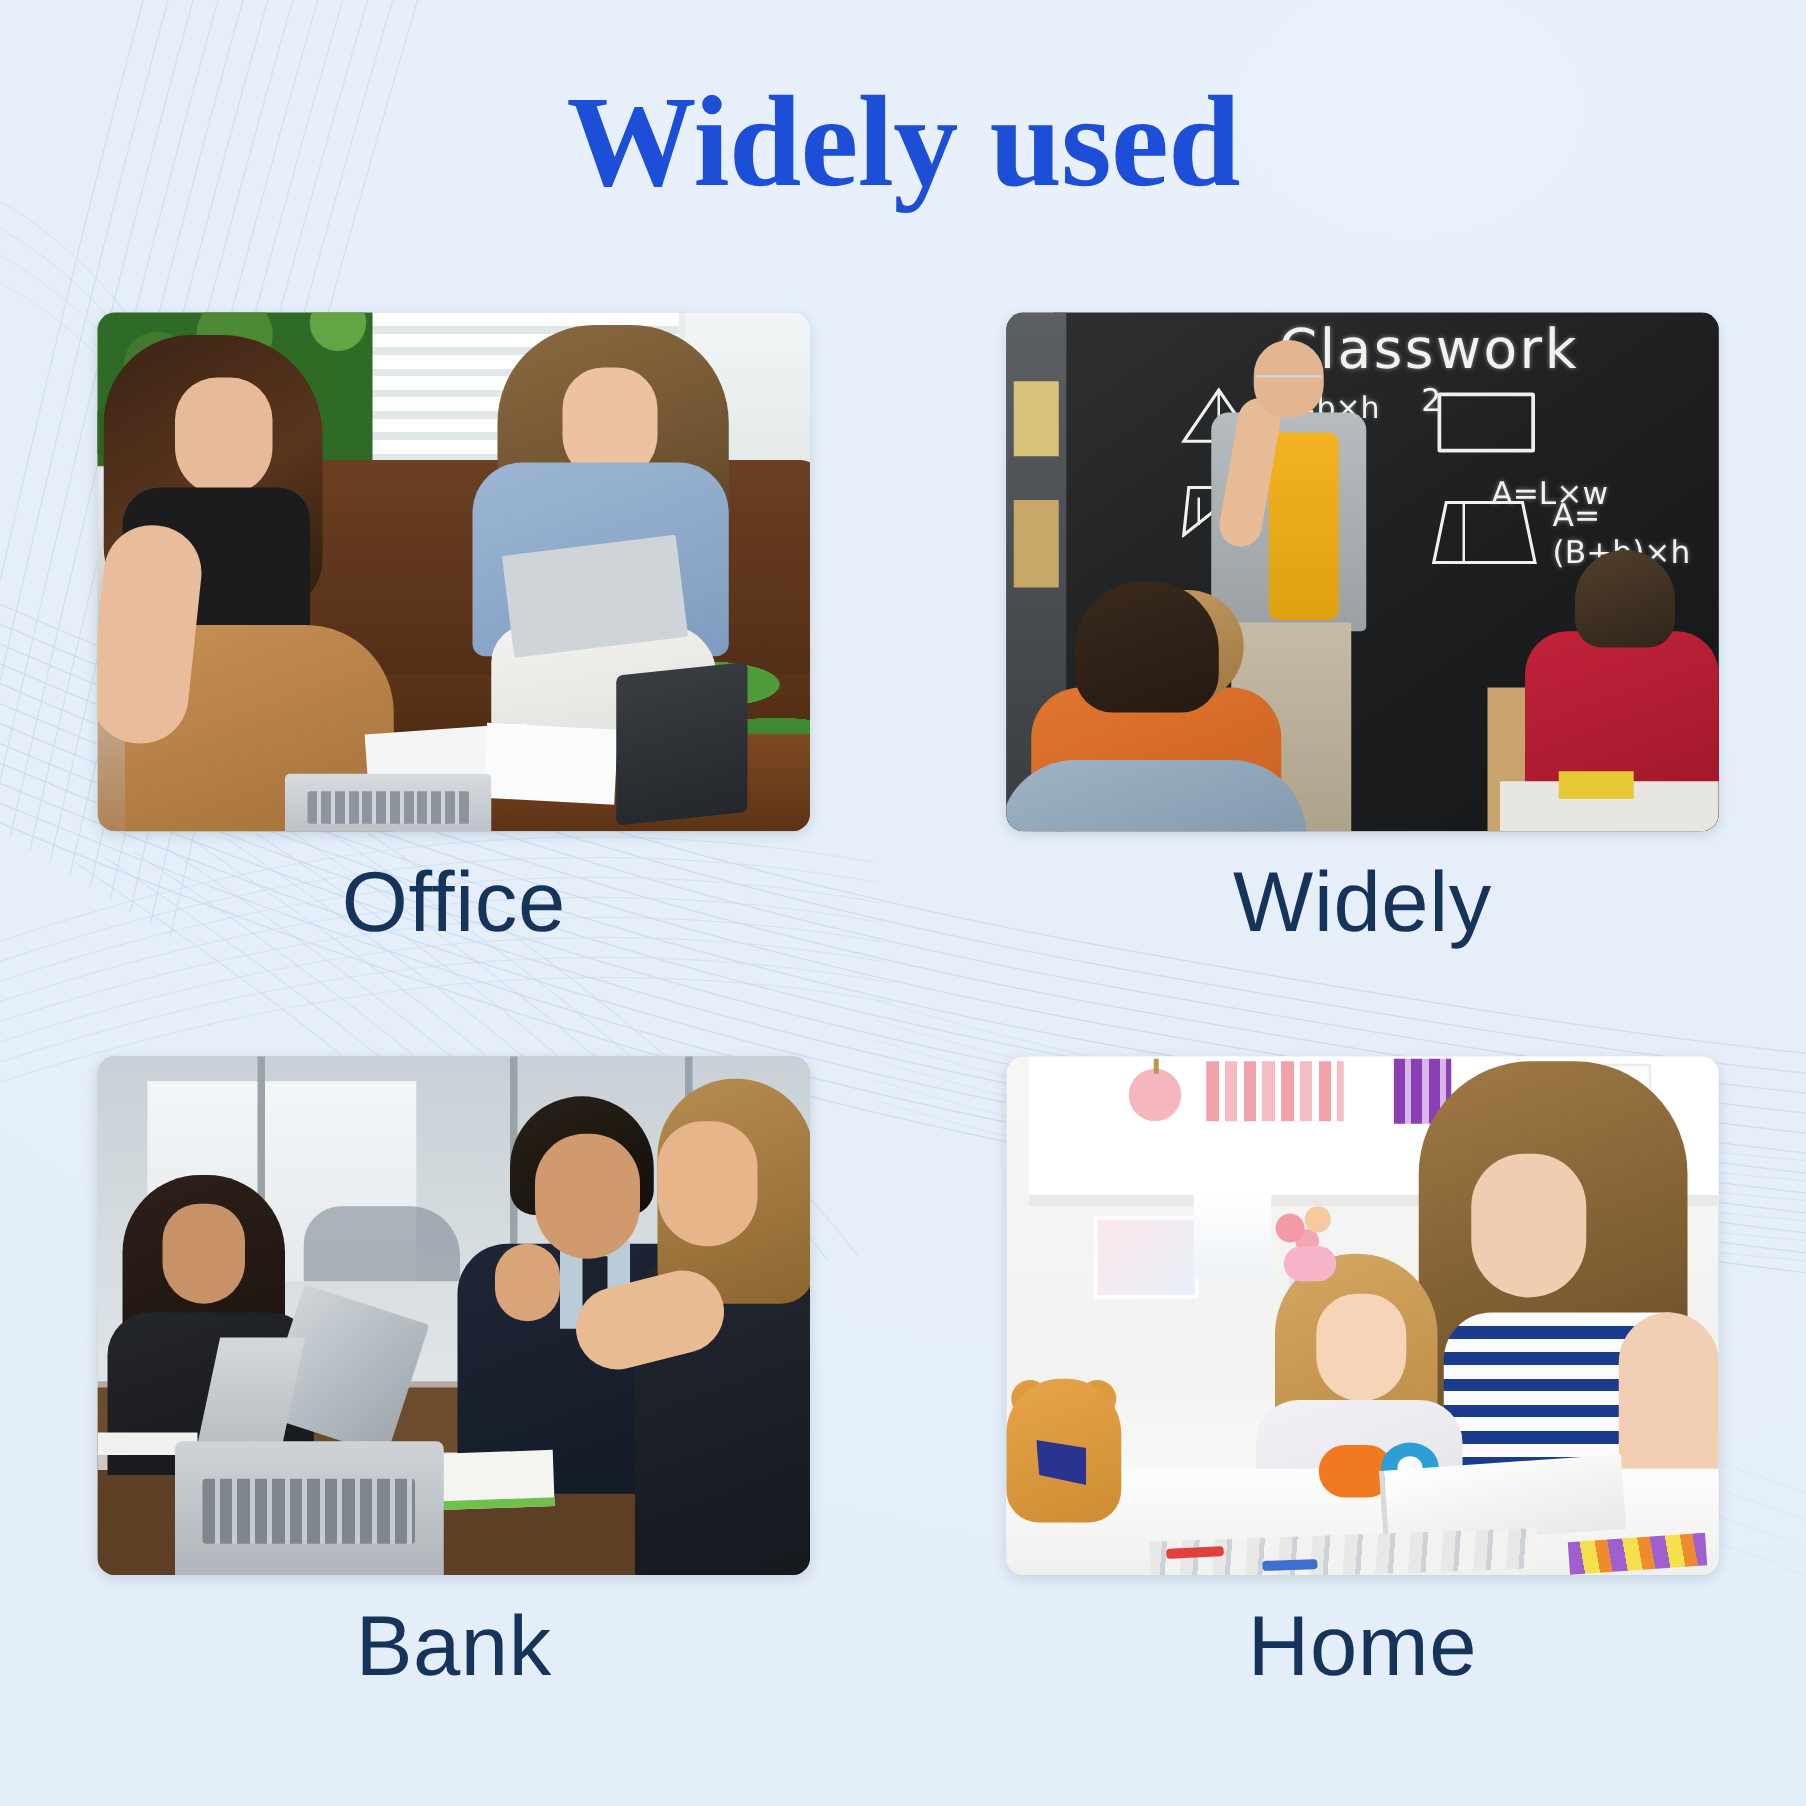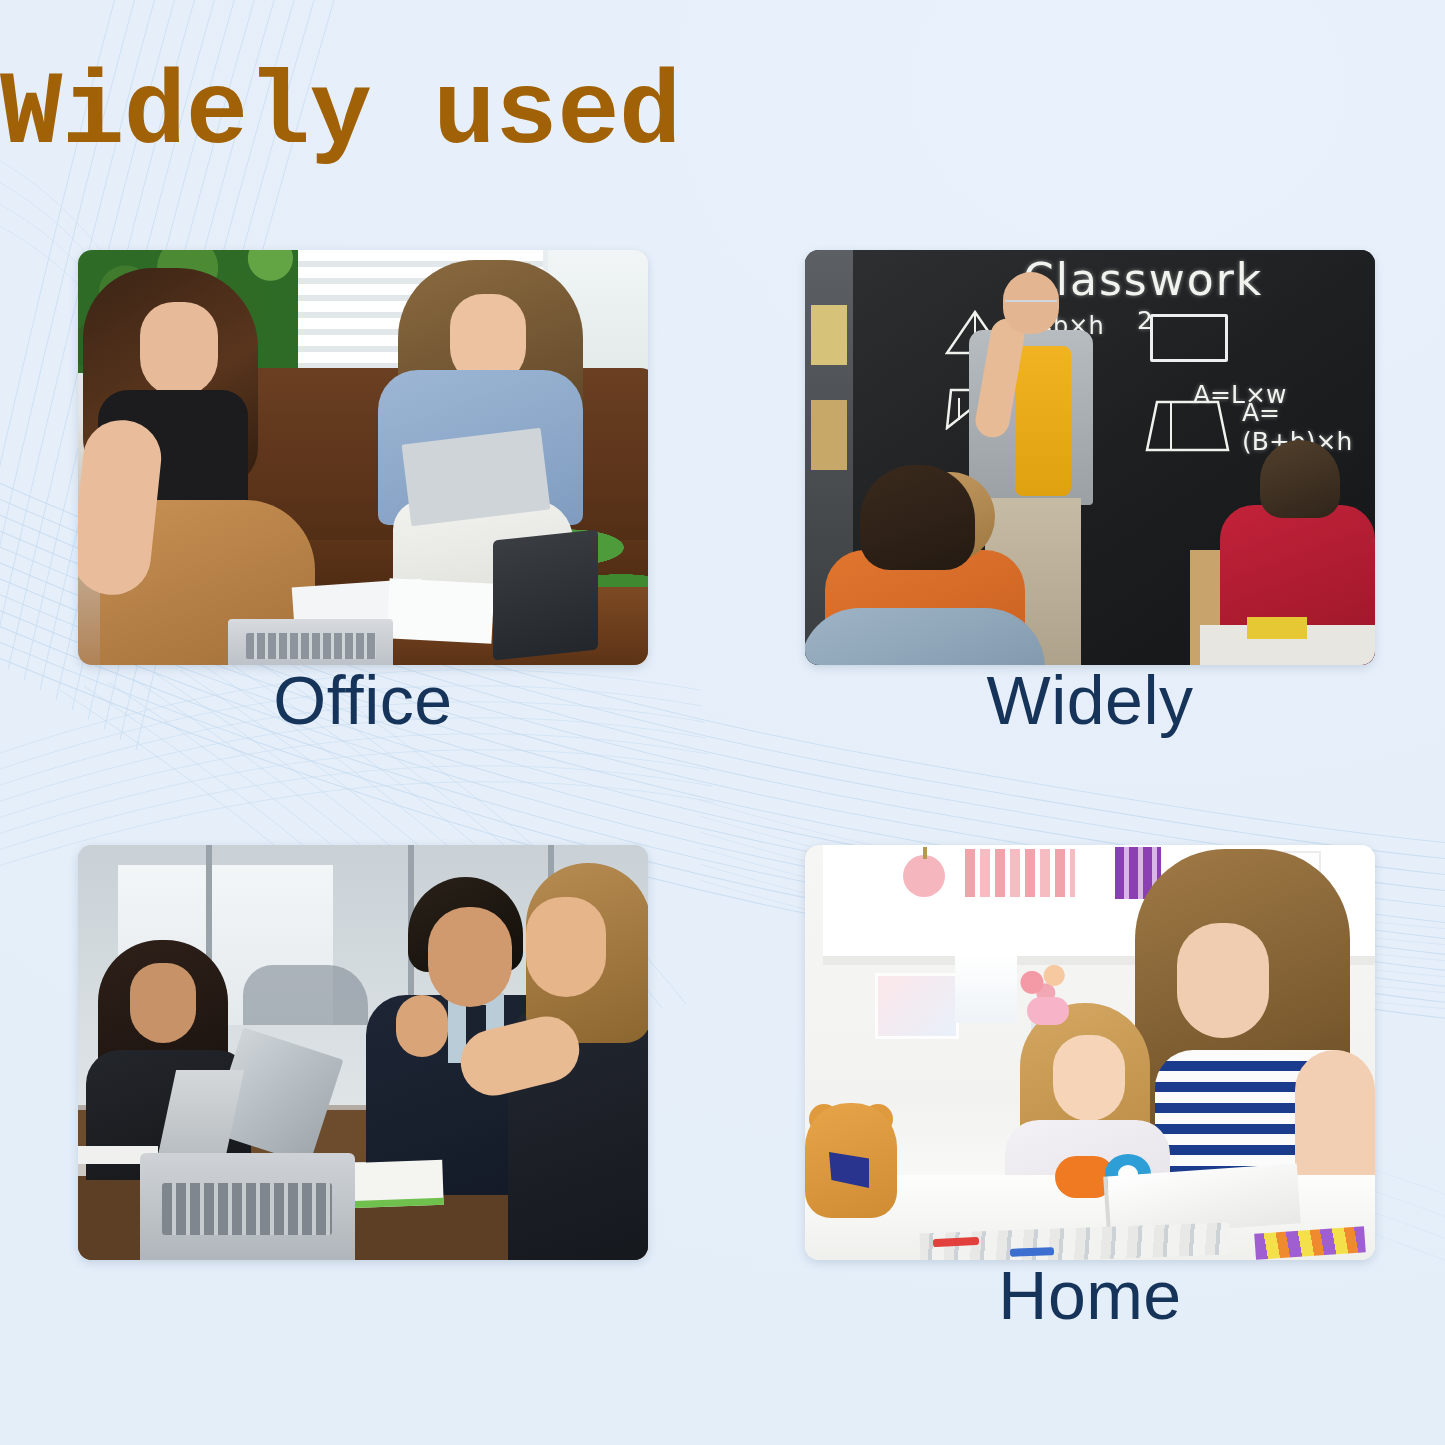--- a/index.html
+++ b/index.html
@@ -15,41 +15,41 @@
   .bg-base{position:absolute;inset:0;
     background:
       radial-gradient(120% 90% at 78% 6%, #e9f2fc 0%, #e6eff9 55%, #e4eef9 100%),
       linear-gradient(160deg,#edf4fd 0%,#e6f0fa 45%,#e9f2fb 100%);
   }
   .bg-waves{position:absolute;inset:0;}
   .bg-waves svg{display:block;width:100%;height:100%;}
 
   
   .title{
-    position:absolute;left:0;right:0;top:62px;text-align:left;
-    font-family:Liberation Mono, monospace;
+    position:absolute;left:0;right:0;top:62px;text-align:center;
+    font-family:Liberation Serif, serif;
     font-weight:bold;font-size:104px;line-height:1;
-    color:#a16207;letter-spacing:-0.5px;
+    color:#1d4ed8;letter-spacing:-0.5px;
   }
 
   
   .grid{position:absolute;left:0;top:250px;width:1445px;}
   .row{position:relative;height:595px;}
   .cell{position:absolute;width:570px;}
   .cell.col-left{left:78px;}
   .cell.col-right{left:805px;}
 
   .photo{
     width:570px;height:415px;border-radius:14px;overflow:hidden;position:relative;
     box-shadow:0 3px 10px rgba(40,70,110,.17);
     background:#cfd8e2;
   }
   .photo .scene{position:absolute;inset:0;}
   .caption{
-    text-align:center;
+    margin-top:22px;text-align:center;
     font-size:68px;line-height:1.05;font-weight:400;
     color:#16335a;letter-spacing:0.5px;
   }
 
   
   .sc-office{background:linear-gradient(180deg,#e9eef0 0%,#dfe5e6 40%,#b08256 100%);}
   .of-window{position:absolute;left:215px;top:0;width:250px;height:150px;
     background:repeating-linear-gradient(180deg,#ffffff 0 11px,#e2e8ea 11px 17px);}
   .of-window2{position:absolute;left:470px;top:0;width:110px;height:170px;
     background:linear-gradient(180deg,#f1f5f6,#dde6e3);}
@@ -481,20 +481,21 @@
             <div class="bk-w2-body"></div>
             <div class="bk-w2-hair"></div>
             <div class="bk-w2-face"></div>
             <div class="bk-w2-arm"></div>
             <div class="bk-note"></div>
             <div class="bk-docs"></div>
             <div class="bk-laptop-lid"></div>
             <div class="bk-laptop"></div>
           </div>
         </div>
+        <div class="caption">Bank</div>
       </div>
 
       <div class="cell col-right">
         <div class="photo">
           <div class="scene sc-home">
             <div class="hm-shelf"></div>
             <div class="hm-apple"></div>
             <div class="hm-books"></div>
             <div class="hm-books2"></div>
             <div class="hm-box"></div>

